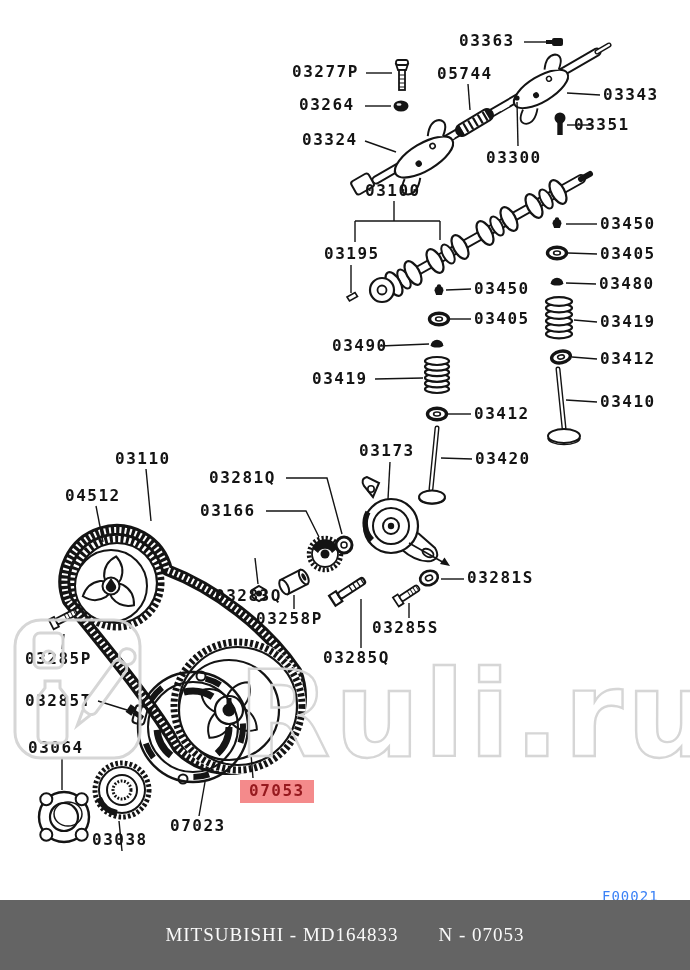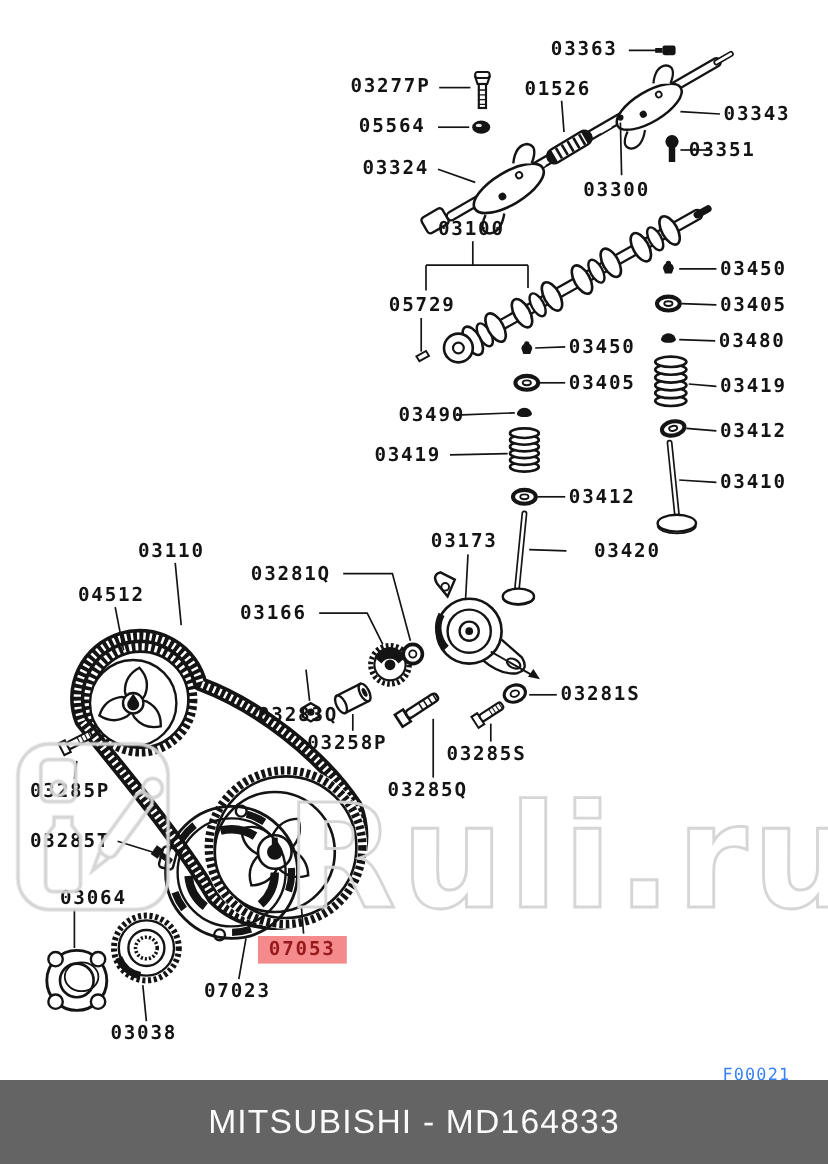--- a/index.html
+++ b/index.html
@@ -12,33 +12,34 @@
   #leader-svg polyline{fill:none;stroke:#141414;stroke-width:1.4px;}
   #label-layer{position:absolute;left:0;top:0;width:690px;height:960px;z-index:3;}
   .part-label{
     position:absolute;white-space:nowrap;
     font:bold 16px "DejaVu Sans Mono",monospace;
     letter-spacing:1.5px;color:#141414;line-height:1.05;
   }
   .part-label.highlighted{
     background:var(--hl-bg,#f48a8b);color:var(--hl-fg,#96191e);
     padding:3px 9px;
+    margin-left:25px;
   }
   #figure-code{
     position:absolute;left:602px;top:888px;z-index:3;
     font:14px "DejaVu Sans Mono",monospace;letter-spacing:1px;color:#3b82f6;
   }
   #watermark-svg{position:absolute;left:0;top:0;z-index:4;pointer-events:none;}
   #footer-bar{
     position:absolute;left:0;top:900px;width:690px;height:70px;z-index:5;
     background:var(--footer-bg,#646464);
     display:flex;align-items:center;justify-content:center;gap:40px;
   }
   #footer-bar span{
-    font-family:Liberation Sans, sans-serif;font-size:28px;
+    font-family:Liberation Serif, serif;font-size:19px;
     color:var(--footer-fg,#fafafa);letter-spacing:1px;
   }
 </style>
 </head>
 <body style="background: rgb(255, 255, 255);">
 
 <svg id="art-svg" width="690" height="970" viewBox="0 0 690 970">
   <defs>
     <g id="sym-keeper">
       <path d="M-4.5,1.5 a4.5,4.5 0 0 1 9,0 l-1.6,4.5 h-5.8 z" fill="#141414"></path>
@@ -316,56 +317,56 @@
     <polyline points="98,701 127,710" stroke="#141414"></polyline>
     <polyline points="62,758 62,790" stroke="#141414"></polyline>
     <polyline points="253,778 251,754" stroke="#141414"></polyline>
     <polyline points="199,816 205,782" stroke="#141414"></polyline>
     <polyline points="122,851 119,821" stroke="#141414"></polyline>
   </svg>
 
 <div id="label-layer">
     <div class="part-label" style="left: 459px; top: 33px;">03363</div>
     <div class="part-label" style="left: 292px; top: 64px;">03277P</div>
-    <div class="part-label" style="left: 437px; top: 66px;">01526</div>
+    <div class="part-label" style="left: 437px; top: 66px;">05744</div>
     <div class="part-label" style="left: 603px; top: 87px;">03343</div>
-    <div class="part-label" style="left: 299px; top: 97px;">05564</div>
+    <div class="part-label" style="left: 299px; top: 97px;">03264</div>
     <div class="part-label" style="left: 574px; top: 117px;">03351</div>
     <div class="part-label" style="left: 302px; top: 132px;">03324</div>
     <div class="part-label" style="left: 486px; top: 150px;">03300</div>
     <div class="part-label" style="left: 365px; top: 183px;">03100</div>
-    <div class="part-label" style="left: 324px; top: 246px;">05729</div>
+    <div class="part-label" style="left: 324px; top: 246px;">03195</div>
     <div class="part-label" style="left: 600px; top: 216px;">03450</div>
     <div class="part-label" style="left: 600px; top: 246px;">03405</div>
     <div class="part-label" style="left: 599px; top: 276px;">03480</div>
     <div class="part-label" style="left: 600px; top: 314px;">03419</div>
     <div class="part-label" style="left: 600px; top: 351px;">03412</div>
     <div class="part-label" style="left: 600px; top: 394px;">03410</div>
     <div class="part-label" style="left: 474px; top: 281px;">03450</div>
     <div class="part-label" style="left: 474px; top: 311px;">03405</div>
     <div class="part-label" style="left: 317px; top: 338px; margin-left: 15px;">03490</div>
     <div class="part-label" style="left: 312px; top: 371px;">03419</div>
     <div class="part-label" style="left: 474px; top: 406px;">03412</div>
-    <div class="part-label" style="left: 495px; top: 451px;">03420</div>
+    <div class="part-label" style="left: 475px; top: 451px;">03420</div>
     <div class="part-label" style="left: 359px; top: 443px;">03173</div>
     <div class="part-label" style="left: 115px; top: 451px;">03110</div>
     <div class="part-label" style="left: 65px; top: 488px;">04512</div>
     <div class="part-label" style="left: 209px; top: 470px;">03281Q</div>
     <div class="part-label" style="left: 200px; top: 503px;">03166</div>
     <div class="part-label" style="left: 215px; top: 540px; margin-top: 48px;">03283Q</div>
     <div class="part-label" style="left: 256px; top: 611px;">03258P</div>
     <div class="part-label" style="left: 323px; top: 650px;">03285Q</div>
     <div class="part-label" style="left: 372px; top: 620px; text-align: center;">03285S</div>
     <div class="part-label" style="left: 467px; top: 570px;">03281S</div>
     <div class="part-label" style="left: 25px; top: 651px;">03285P</div>
     <div class="part-label" style="left: 25px; top: 693px;">03285T</div>
-    <div class="part-label" style="left: 50px; top: 740px;">03064</div>
+    <div class="part-label" style="left: 28px; top: 740px;">03064</div>
     <div class="part-label highlighted" style="left: 215px; top: 780px;">07053</div>
     <div class="part-label" style="left: 170px; top: 818px;">07023</div>
-    <div class="part-label" style="left: 92px; top: 853px;">03038</div>
+    <div class="part-label" style="left: 92px; top: 832px;">03038</div>
   </div>
 
 <div id="figure-code">F00021</div>
 
 <svg id="watermark-svg" width="690" height="970" viewBox="0 0 690 970">
   <g id="watermark-group" fill="none" stroke="#d4d4d4" opacity="0.95">
     <g stroke-width="3">
       <rect x="15" y="620" width="125" height="138" rx="26"></rect>
       <rect x="34" y="633" width="29" height="35" rx="6"></rect>
       <circle cx="48.5" cy="657" r="6"></circle>
@@ -375,13 +376,14 @@
         <path d="M95,717 l4.5,16 4.5,-16"></path>
         <circle cx="99.5" cy="648" r="8"></circle>
       </g>
     </g>
     <text x="238" y="756" font-family="DejaVu Sans, sans-serif" font-size="120" font-weight="bold" letter-spacing="4" stroke-width="2.4" fill="none">Ruli.ru</text>
   </g>
 </svg>
 
 <div id="footer-bar">
   <span>MITSUBISHI - MD164833</span>
+  <span>N - 07053</span>
 </div>
 
 </body></html>

